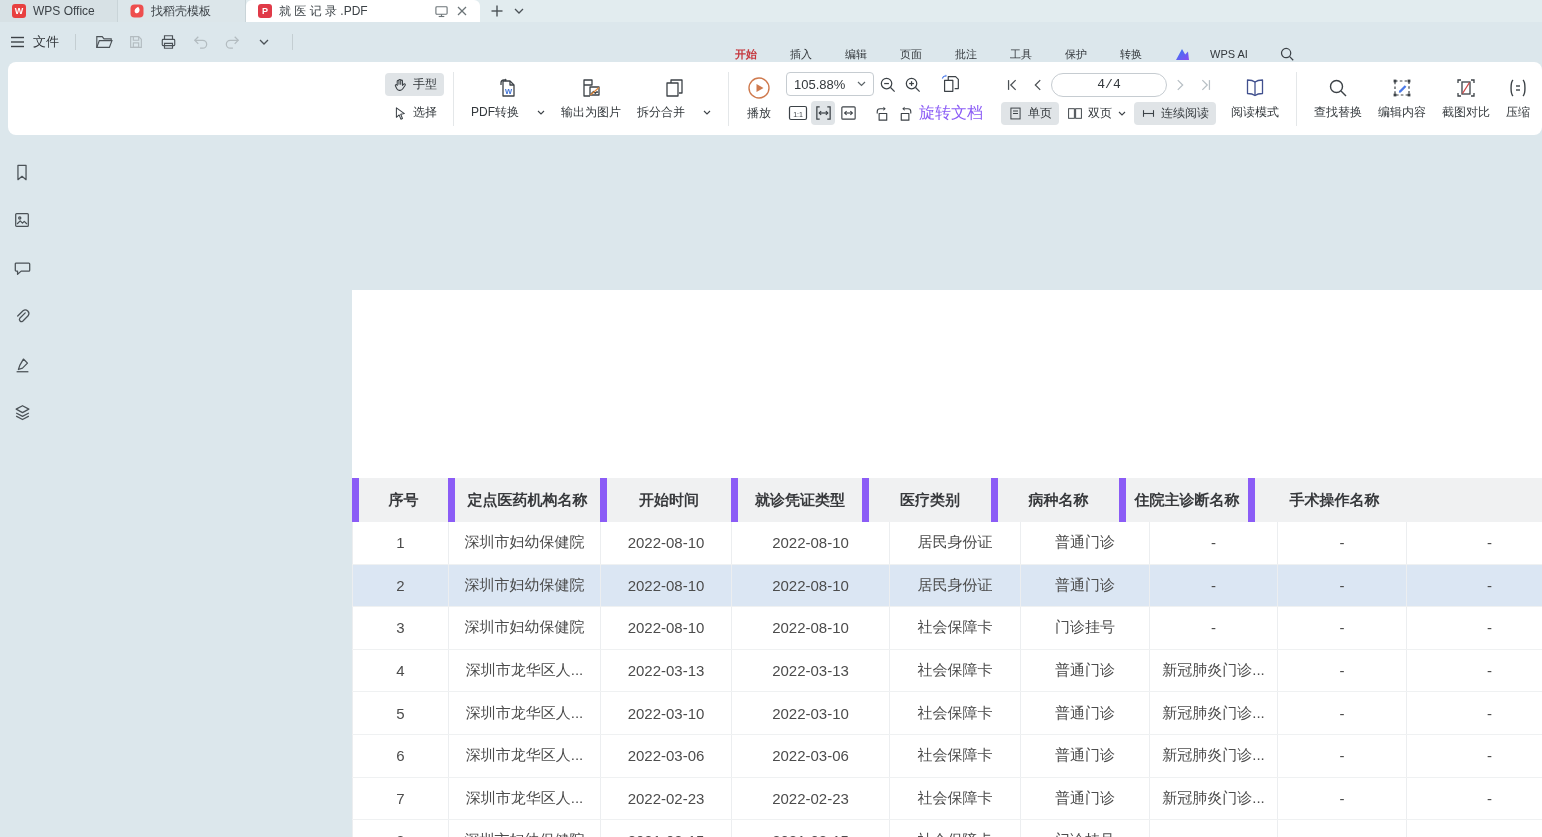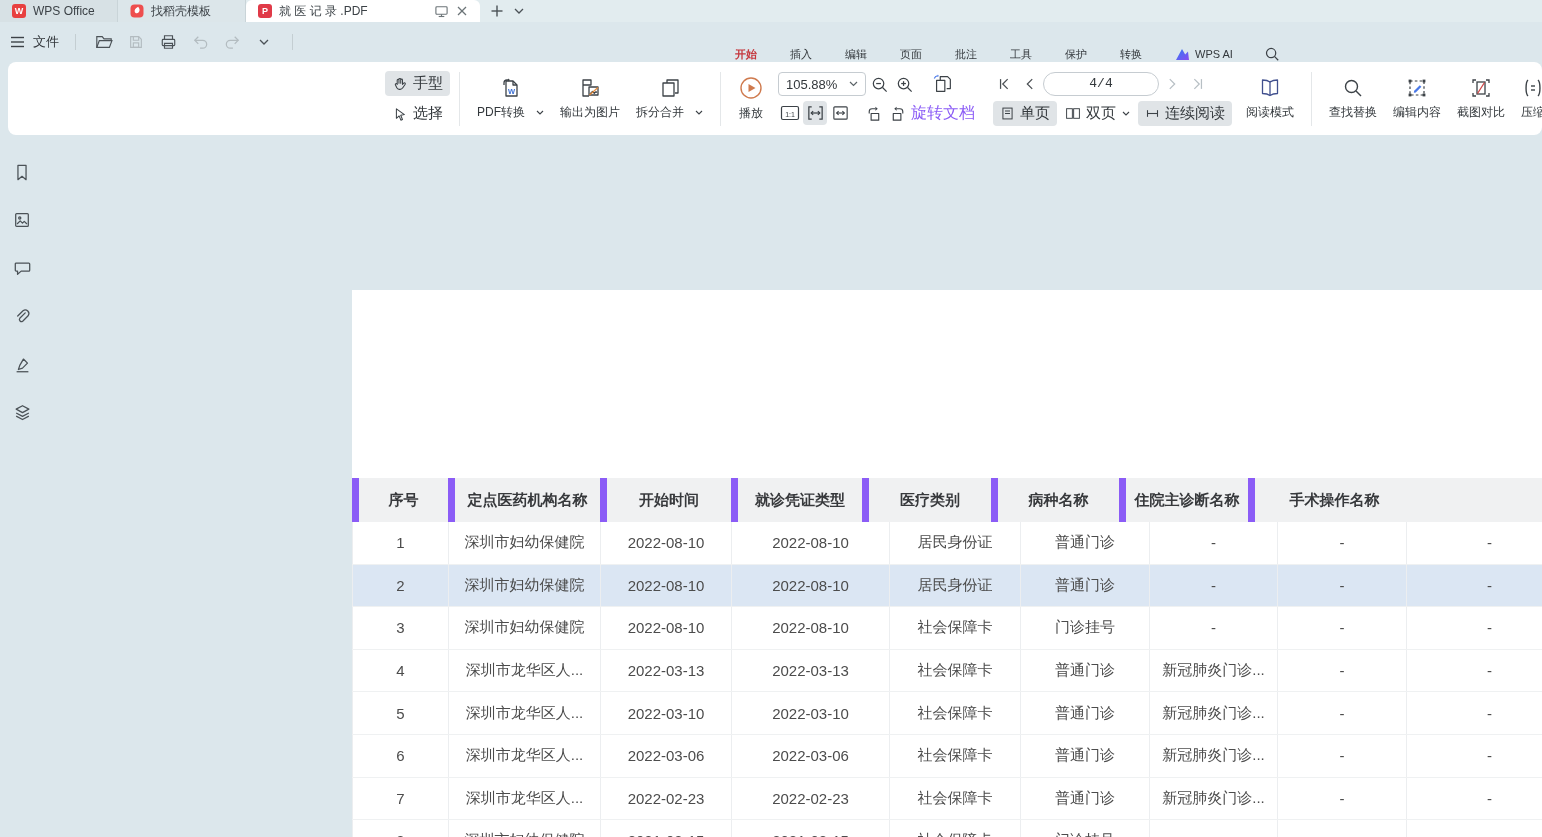--- a/index.html
+++ b/index.html
@@ -21,30 +21,30 @@
 
 
 .menubar{position:absolute;left:0;top:22px;width:100%;height:40px;display:flex;align-items:center}
 .filegrp{display:flex;align-items:center;gap:8px;padding-left:10px;font-size:13px;color:#33383c}
 .qsep{width:1px;height:16px;background:#c4ced2;margin:0 8px}
 .qbtn{width:24px;height:24px;display:flex;align-items:center;justify-content:center;border-radius:4px}
 .menuitems{position:absolute;left:733px;top:12px;height:40px;display:flex;align-items:center;gap:29px;font-size:11px;color:#33383c}
 .mi{position:relative;padding:4px 2px;white-space:nowrap}
 .mi.active{color:#c5373d;font-weight:bold}
 .mi.active::after{content:"";position:absolute;left:2px;right:2px;bottom:-6px;height:2px;background:#c5373d}
-.ai{display:flex;align-items:flex-start;gap:5px;white-space:nowrap}
+.ai{display:flex;align-items:flex-start;gap:20px;white-space:nowrap}
 
 
 .toolbar{position:absolute;left:8px;top:62px;width:1534px;height:73px;background:#fff;border-radius:8px;display:flex;align-items:center;padding-left:377px}
 .tsep{width:1px;height:54px;background:#e4e7e9;margin:0 9px;flex:none}
 .stack2{display:flex;flex-direction:column;gap:5px;justify-content:center}
-.smallbtn{display:flex;align-items:center;gap:5px;font-size:15px;color:#33383c;padding:3px 7px;border-radius:4px;white-space:nowrap}
+.smallbtn{display:flex;align-items:center;gap:5px;font-size:12px;color:#33383c;padding:3px 7px;border-radius:4px;white-space:nowrap}
 .smallbtn.sel{background:#e0e4e7}
 .bigbtn{display:flex;flex-direction:column;align-items:center;justify-content:center;gap:4px;font-size:12px;color:#33383c;padding:0 8px;white-space:nowrap}
-.bigbtn .lbl{display:flex;align-items:center;gap:10px}
+.bigbtn .lbl{display:flex;align-items:center;gap:17px}
 .cluster{display:flex;flex-direction:column;gap:5px;margin:0 6px}
 .crow{display:flex;align-items:center;gap:1px}
 .combo{width:88px;height:24px;border:1px solid #c6ccd1;border-radius:4px;background:#fff;display:flex;align-items:center;justify-content:space-between;padding:0 7px;font-size:13px;color:#33383c}
 .iconbtn{width:24px;height:24px;display:flex;align-items:center;justify-content:center;border-radius:4px}
 .iconbtn.sel{background:#e0e4e7}
 .pageinput{width:116px;height:24px;border:1px solid #c6ccd1;border-radius:12px;background:#fff;text-align:center;font-size:13px;color:#33383c;font-family:Liberation Mono, monospace;outline:none}
 .dis{color:#b7bfc4}
 .chev{margin-left:1px}
 
 

